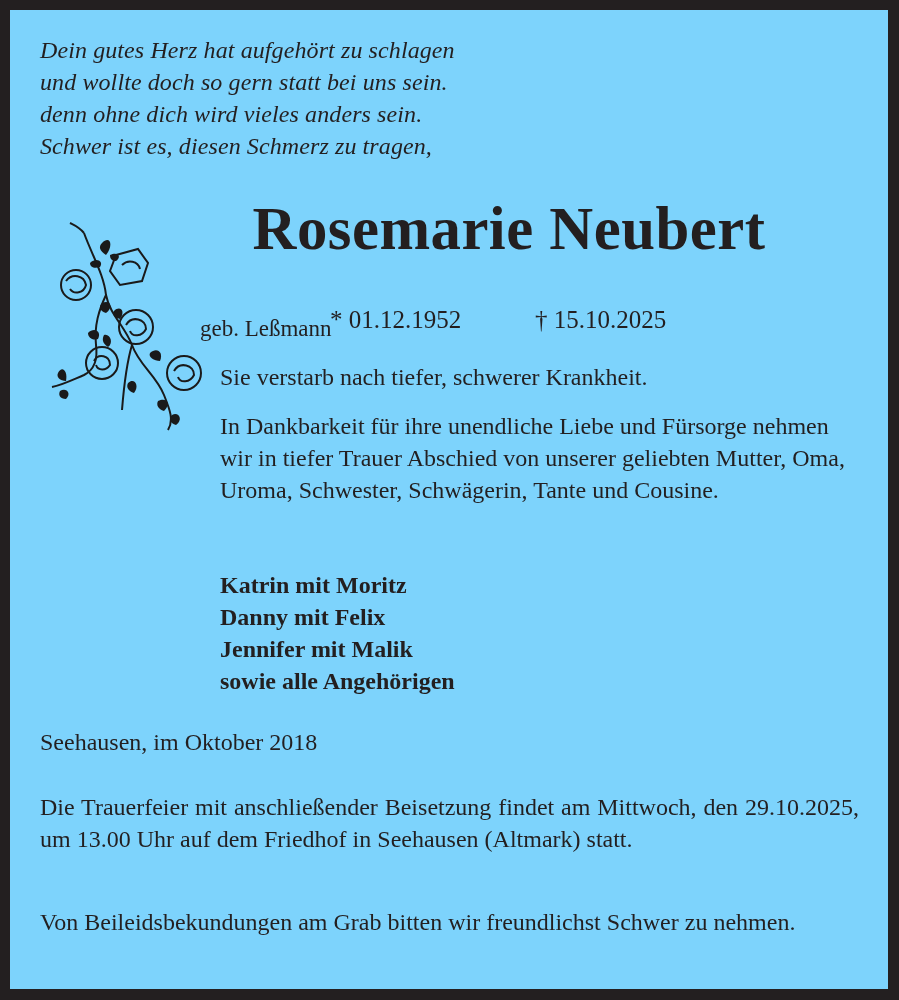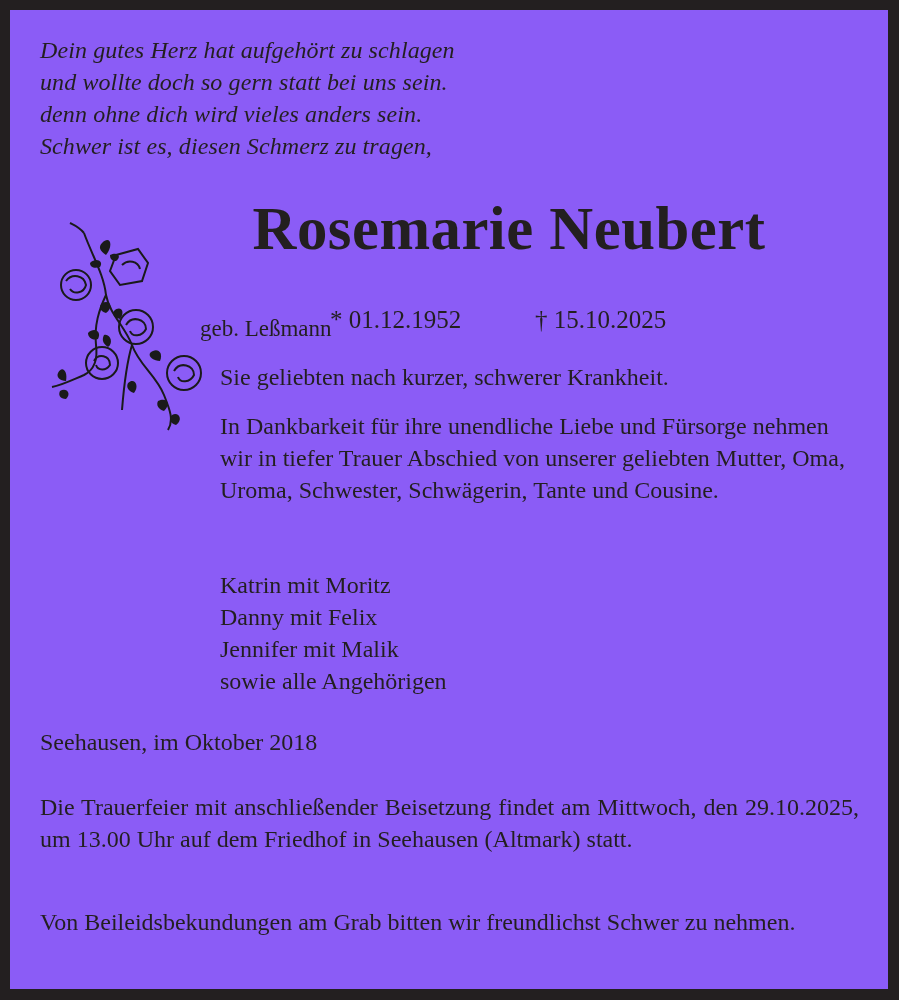--- a/index.html
+++ b/index.html
@@ -1,19 +1,19 @@
 <!DOCTYPE html>
 <html><head>
   <meta charset="utf-8">
   <style>
     html, body { margin: 0; padding: 0; background: #231f20; }
     body { width: 899px; height: 1000px; position: relative; overflow: hidden; }
     .frame {
       position: absolute; left: 10px; top: 10px; width: 878px; height: 979px;
-      background: #8b5cf6; color: #231f20;
+      background: #7dd3fc; color: #231f20;
       font-family: "Liberation Serif", "DejaVu Serif", serif;
     }
     .poem {
       position: absolute; left: 30px; top: 24px;
       font-style: italic; font-size: 24px; line-height: 32px; letter-spacing: 0.1px;
     }
     .poem div { white-space: nowrap; }
     .roses { position: absolute; left: 34px; top: 205px; width: 165px; height: 220px; }
     .name {
       position: absolute; left: 190px; top: 182px; width: 618px; text-align: center;
@@ -29,21 +29,21 @@
       font-size: 25px; line-height: 32px;
     }
     .dates .birth { position: absolute; left: 130px; white-space: nowrap; }
     .dates .death { position: absolute; left: 335px; white-space: nowrap; }
     .body-text {
       position: absolute; left: 210px; top: 351px; width: 640px;
       font-size: 24px; line-height: 32px;
     }
     .body-text p { margin: 0; }
     .body-text .gap { margin-top: 17px; }
-    .signers { position: absolute; left: 210px; top: 559px; font-weight: normal; font-size: 24px; line-height: 32px; }
+    .signers { position: absolute; left: 210px; top: 559px; font-weight: bold; font-size: 24px; line-height: 32px; }
     .signers div { white-space: nowrap; }
     .place { position: absolute; left: 30px; top: 716px; font-size: 24px; line-height: 32px; white-space: nowrap; }
     .ceremony {
       position: absolute; left: 30px; top: 781px; width: 819px;
       font-size: 24px; line-height: 32px; text-align: justify;
     }
     .condolence {
       position: absolute; left: 30px; top: 896px; width: 819px;
       font-size: 24px; line-height: 32px; text-align: justify;
     }
@@ -95,21 +95,21 @@
   </svg>
 
   <div class="name">Rosemarie Neubert</div>
   <div class="maiden">geb. Leßmann</div>
   <div class="dates">
     <span class="birth">* 01.12.1952</span>
     <span class="death">† 15.10.2025</span>
   </div>
 
   <div class="body-text">
-    <p>Sie geliebten nach kurzer, schwerer Krankheit.</p>
+    <p>Sie verstarb nach tiefer, schwerer Krankheit.</p>
     <p class="gap">In Dankbarkeit für ihre unendliche Liebe und Fürsorge nehmen wir in tiefer Trauer Abschied von unserer geliebten Mutter, Oma, Uroma, Schwester, Schwägerin, Tante und Cousine.</p>
   </div>
 
   <div class="signers">
     <div>Katrin mit Moritz</div>
     <div>Danny mit Felix</div>
     <div>Jennifer mit Malik</div>
     <div>sowie alle Angehörigen</div>
   </div>
 

